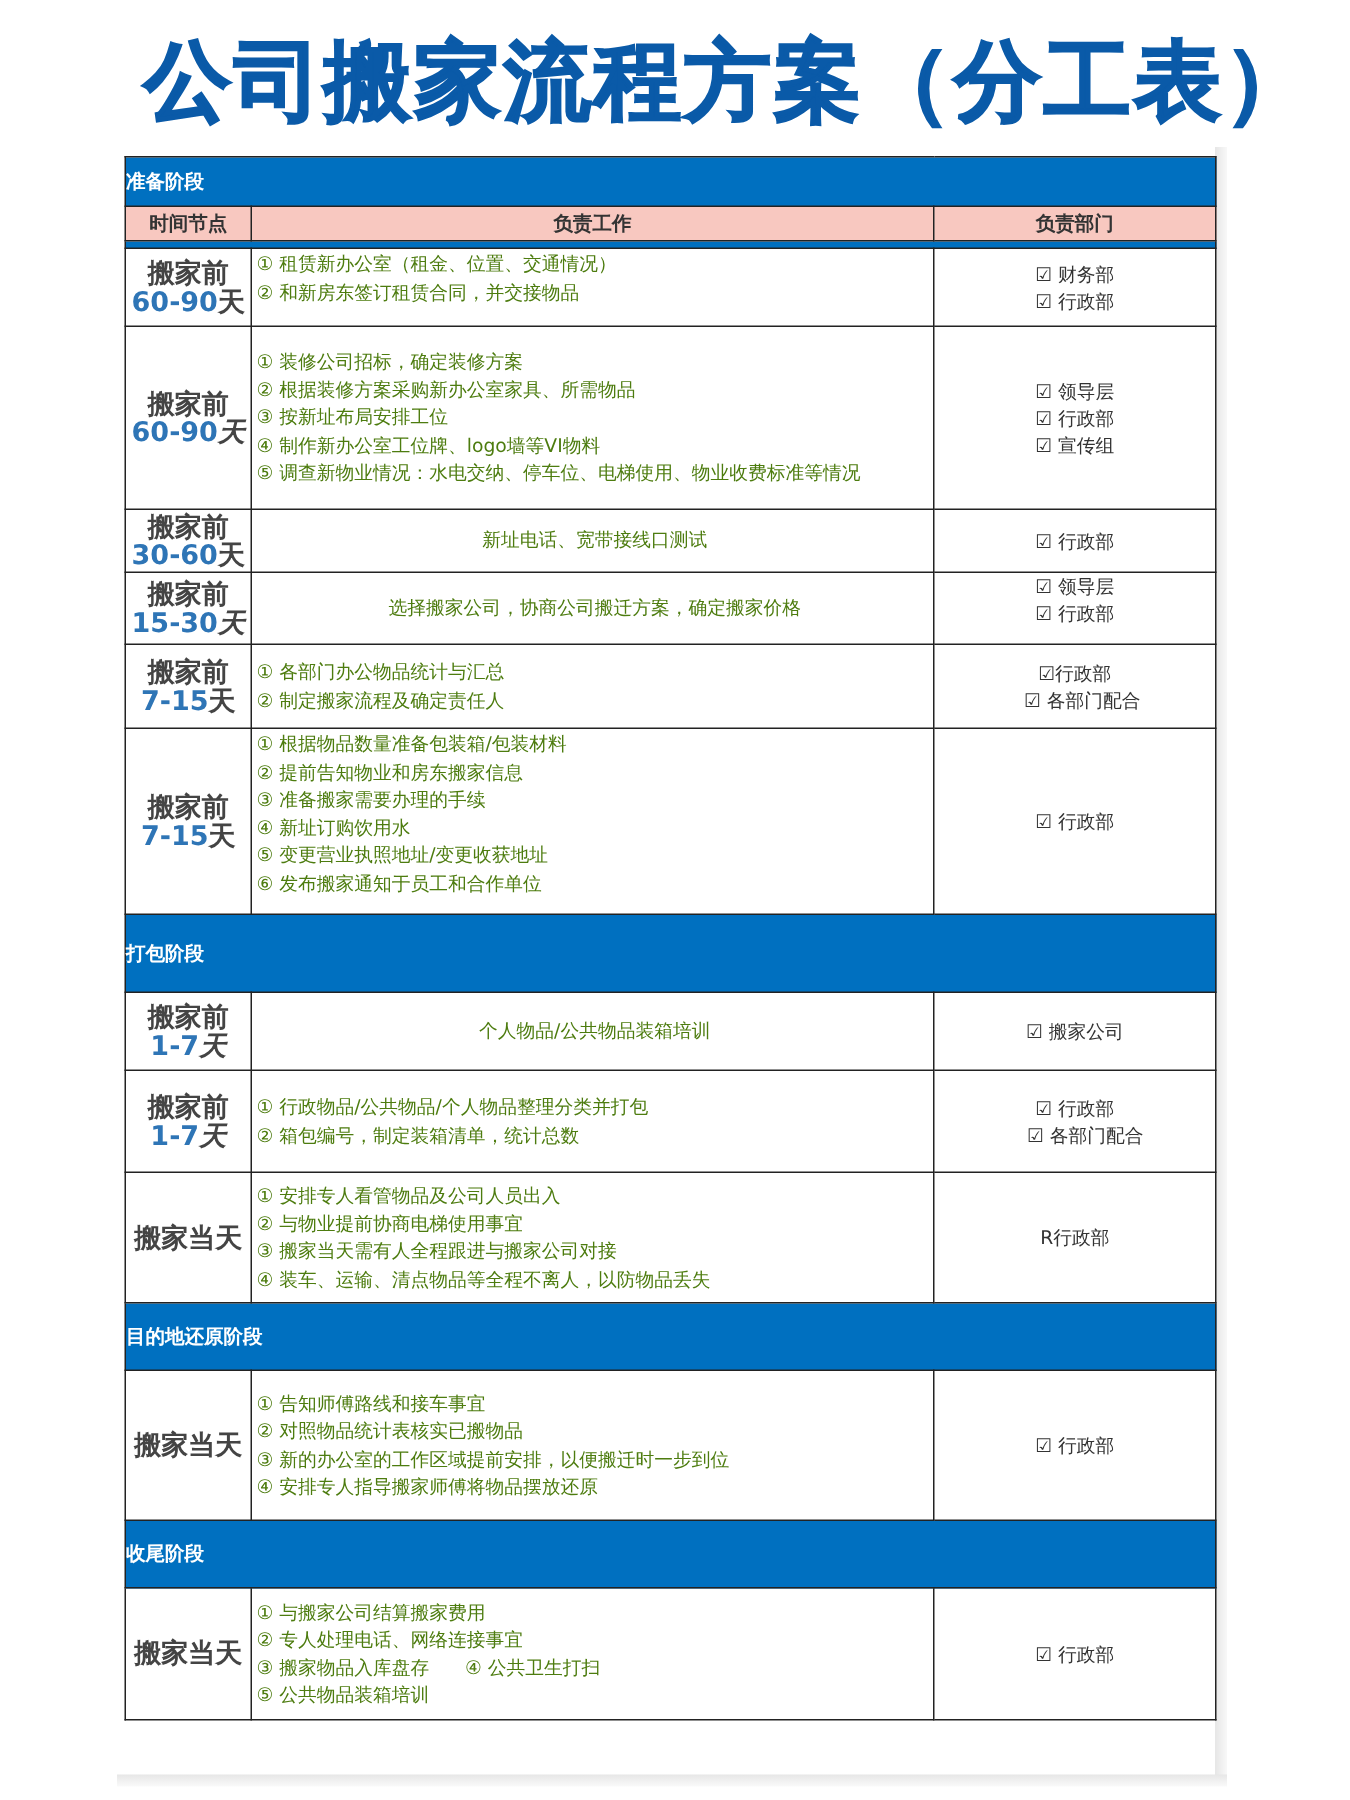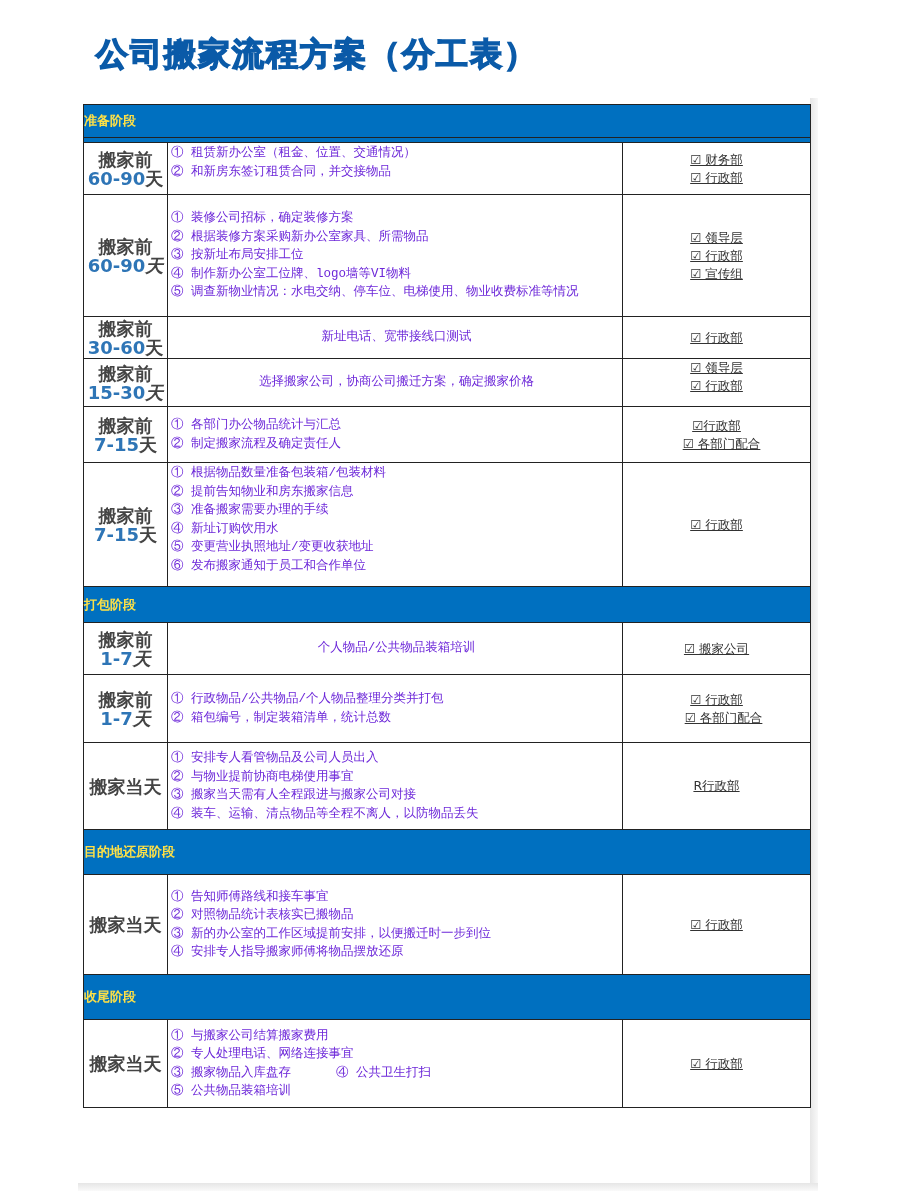--- a/index.html
+++ b/index.html
@@ -2,21 +2,21 @@
 <html><head>
 <meta charset="utf-8">
 <style>
   html, body { margin: 0; padding: 0; }
   body {
     width: 900px; height: 1200px; background: #ffffff; position: relative; overflow: hidden;
     font-family: "DejaVu Sans", "Liberation Sans", sans-serif; color: #333333;
   }
   .title {
     position: absolute; left: 96px; top: 22px; margin: 0;
-    font-size: 32px; font-weight: 900; color: #0a5aa8; letter-spacing: 2px;
+    font-size: 58px; font-weight: 900; color: #0a5aa8; letter-spacing: 2px;
     line-height: 64px; white-space: nowrap;
     -webkit-text-stroke: 1.5px #0a5aa8;
   }
   .shadow-edge {
     position: absolute; left: 810px; top: 98px; width: 8px; height: 1092px;
     background: linear-gradient(to right, #e6e6e6, #f8f8f8);
   }
   .shadow-bottom {
     position: absolute; left: 78px; top: 1183px; width: 740px; height: 8px;
     background: linear-gradient(to bottom, #e6e6e6, #fafafa);
@@ -26,55 +26,60 @@
     border-collapse: collapse; table-layout: fixed;
     font-size: 12.5px;
   }
   table.plan td, table.plan th {
     border: 1px solid #222222; padding: 0; vertical-align: middle;
   }
   col.c1 { width: 84px; }
   col.c2 { width: 455px; }
   col.c3 { width: 188px; }
   .stage td {
-    background: #0070c0; color: #fde047; font-weight: bold; font-size: 13px;
+    background: #0070c0; color: #ffffff; font-weight: bold; font-size: 13px;
     padding-left: 3px; text-align: left;
   }
   .colhead th {
     background: #f8c8c0; color: #333333; font-weight: bold; font-size: 13px; height: 22px;
   }
   .stripe td { background: #0070c0; height: 4px; line-height: 0; font-size: 0; }
   .time { text-align: center; font-weight: bold; font-size: 18px; line-height: 19px; color: #444; }
   .time .num { color: #2e75b6; font-weight: bold; }
   .time .unit { font-weight: bold; }
   .time .unit.it { font-style: italic; }
-  .work { padding-left: 3px !important; line-height: 18.5px; color: #6d28d9; font-family: Liberation Mono, monospace; }
+  .work { padding-left: 3px !important; line-height: 18.5px; color: #4d7c0f; }
   .work.center { text-align: center; }
   .work .item { display: block; white-space: nowrap; }
-  .dept { text-align: center; line-height: 18px; color: #333; text-decoration: underline; }
+  .dept { text-align: center; line-height: 18px; color: #333; }
   .dept .d { display: block; white-space: nowrap; }
 </style>
 </head>
 <body>
 
 <h1 class="title">公司搬家流程方案（分工表）</h1>
 <div class="shadow-edge"></div>
 <div class="shadow-bottom"></div>
 
 <table class="plan">
   <colgroup>
       <col class="c1">
       <col class="c2">
       <col class="c3">
     </colgroup>
   <tbody>
 
     <tr class="stage" style="height:33px">
       <td colspan="3">准备阶段</td>
     </tr>
+    <tr class="colhead">
+      <th>时间节点</th>
+      <th>负责工作</th>
+      <th>负责部门</th>
+    </tr>
     <tr class="stripe">
         <td colspan="3"></td>
       </tr>
 
     <tr style="height:52px">
       <td class="time">
         <span>搬家前</span><br>
         <span class="num">60-90</span><span class="unit">天</span>
       </td>
       <td class="work" style="vertical-align:top;padding-top:1px">
@@ -159,21 +164,21 @@
         <span class="item">③ 准备搬家需要办理的手续</span>
         <span class="item">④ 新址订购饮用水</span>
         <span class="item">⑤ 变更营业执照地址/变更收获地址</span>
         <span class="item">⑥ 发布搬家通知于员工和合作单位</span>
       </td>
       <td class="dept">
         <span class="d">☑ 行政部</span>
       </td>
     </tr>
 
-    <tr class="stage" style="height:36px">
+    <tr class="stage" style="height:52px">
       <td colspan="3">打包阶段</td>
     </tr>
     <tr style="height:52px">
       <td class="time">
         <span>搬家前</span><br>
         <span class="num">1-7</span><span class="unit it">天</span>
       </td>
       <td class="work center">
         <span class="item">个人物品/公共物品装箱培训</span>
       </td>

